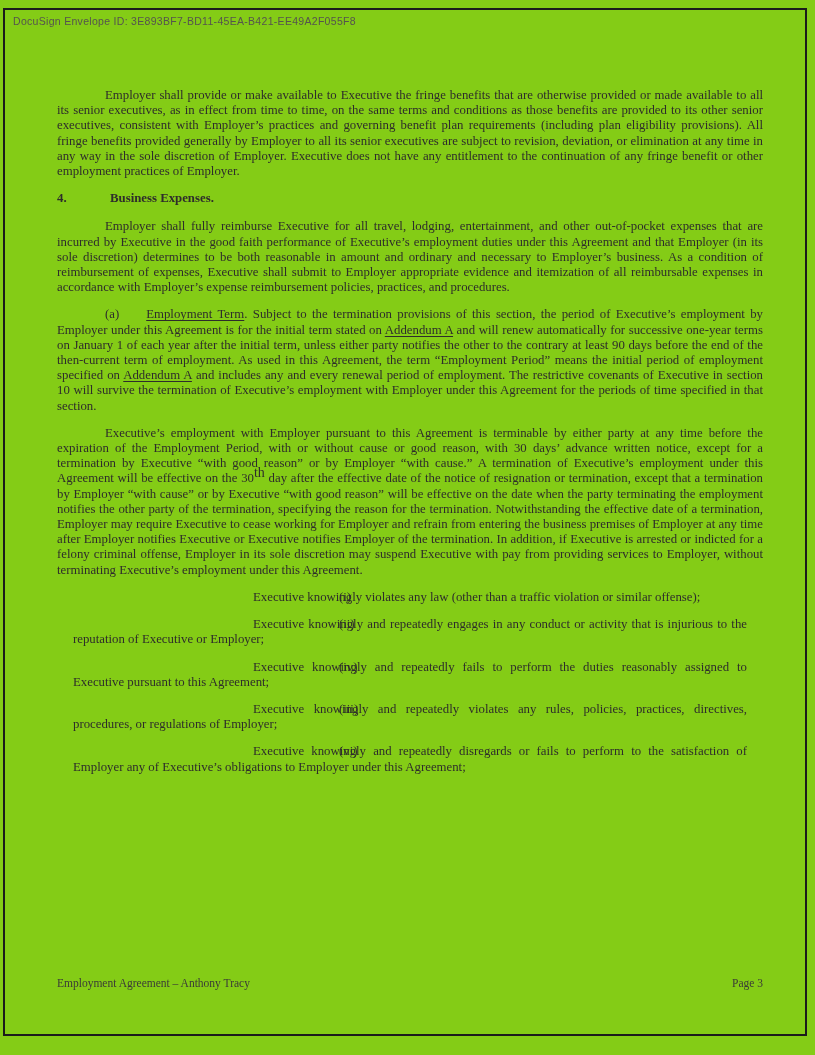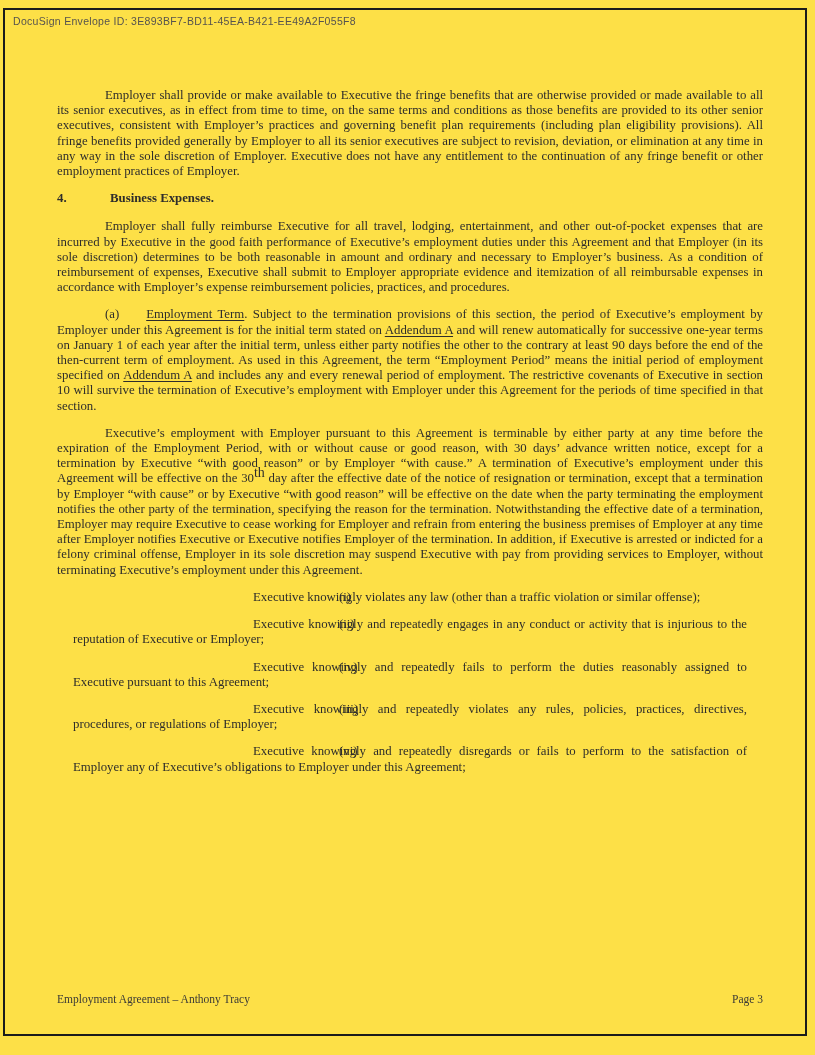--- a/index.html
+++ b/index.html
@@ -1,33 +1,33 @@
 <!DOCTYPE html>
 <html><head>
 <meta charset="utf-8">
 <style>
   * { margin:0; padding:0; box-sizing:border-box; }
   html,body { width:815px; height:1055px; background:#ffffff; overflow:hidden; }
-  .page { position:absolute; inset:0; font-family:"Liberation Serif", serif; color:#2e2d2b; background:#fde047; }
+  .page { position:absolute; inset:0; font-family:"Liberation Serif", serif; color:#2e2d2b; background:#84cc16; }
   .frame { position:absolute; left:3px; top:8px; width:804px; height:1028px; border:2px solid #1b1b1b; }
   .envelope { position:absolute; left:13px; top:15px; font-family:"Liberation Sans", sans-serif;
               font-size:10.5px; color:#56534f; letter-spacing:0.3px; }
   .content { position:absolute; left:57px; top:88px; width:706px; text-align:justify;
              font-size:12.8px; line-height:15.2px; filter: blur(0.2px); }
   .heading { font-weight:bold; text-align:left; margin:5px 0 13px; }
   .h-num { display:inline-block; width:53px; }
   p.para { margin:0 0 12px; text-indent:48px; }
   p.li { margin:0 16px 12px; text-indent:133px; }
   .li-num { display:inline-block; width:47px; }
   .sub-num { }
   .tab { display:inline-block; width:27px; }
   sup { font-size:14px; vertical-align:super; line-height:0; }
   u { text-underline-offset:1.5px;text-decoration:underline; }
   .footer { position:absolute; left:57px; right:52px; top:977px; display:flex; justify-content:space-between;
-            font-size:11.5px; color:#3b3a37; filter: blur(0.2px); margin-top: 16px; }
+            font-size:11.5px; color:#3b3a37; filter: blur(0.2px); }
 </style>
 </head>
 <body>
 
 <div class="page">
   <div class="frame"></div>
 
   <div class="envelope">DocuSign Envelope ID: 3E893BF7-BD11-45EA-B421-EE49A2F055F8</div>
 
   <div class="content">

